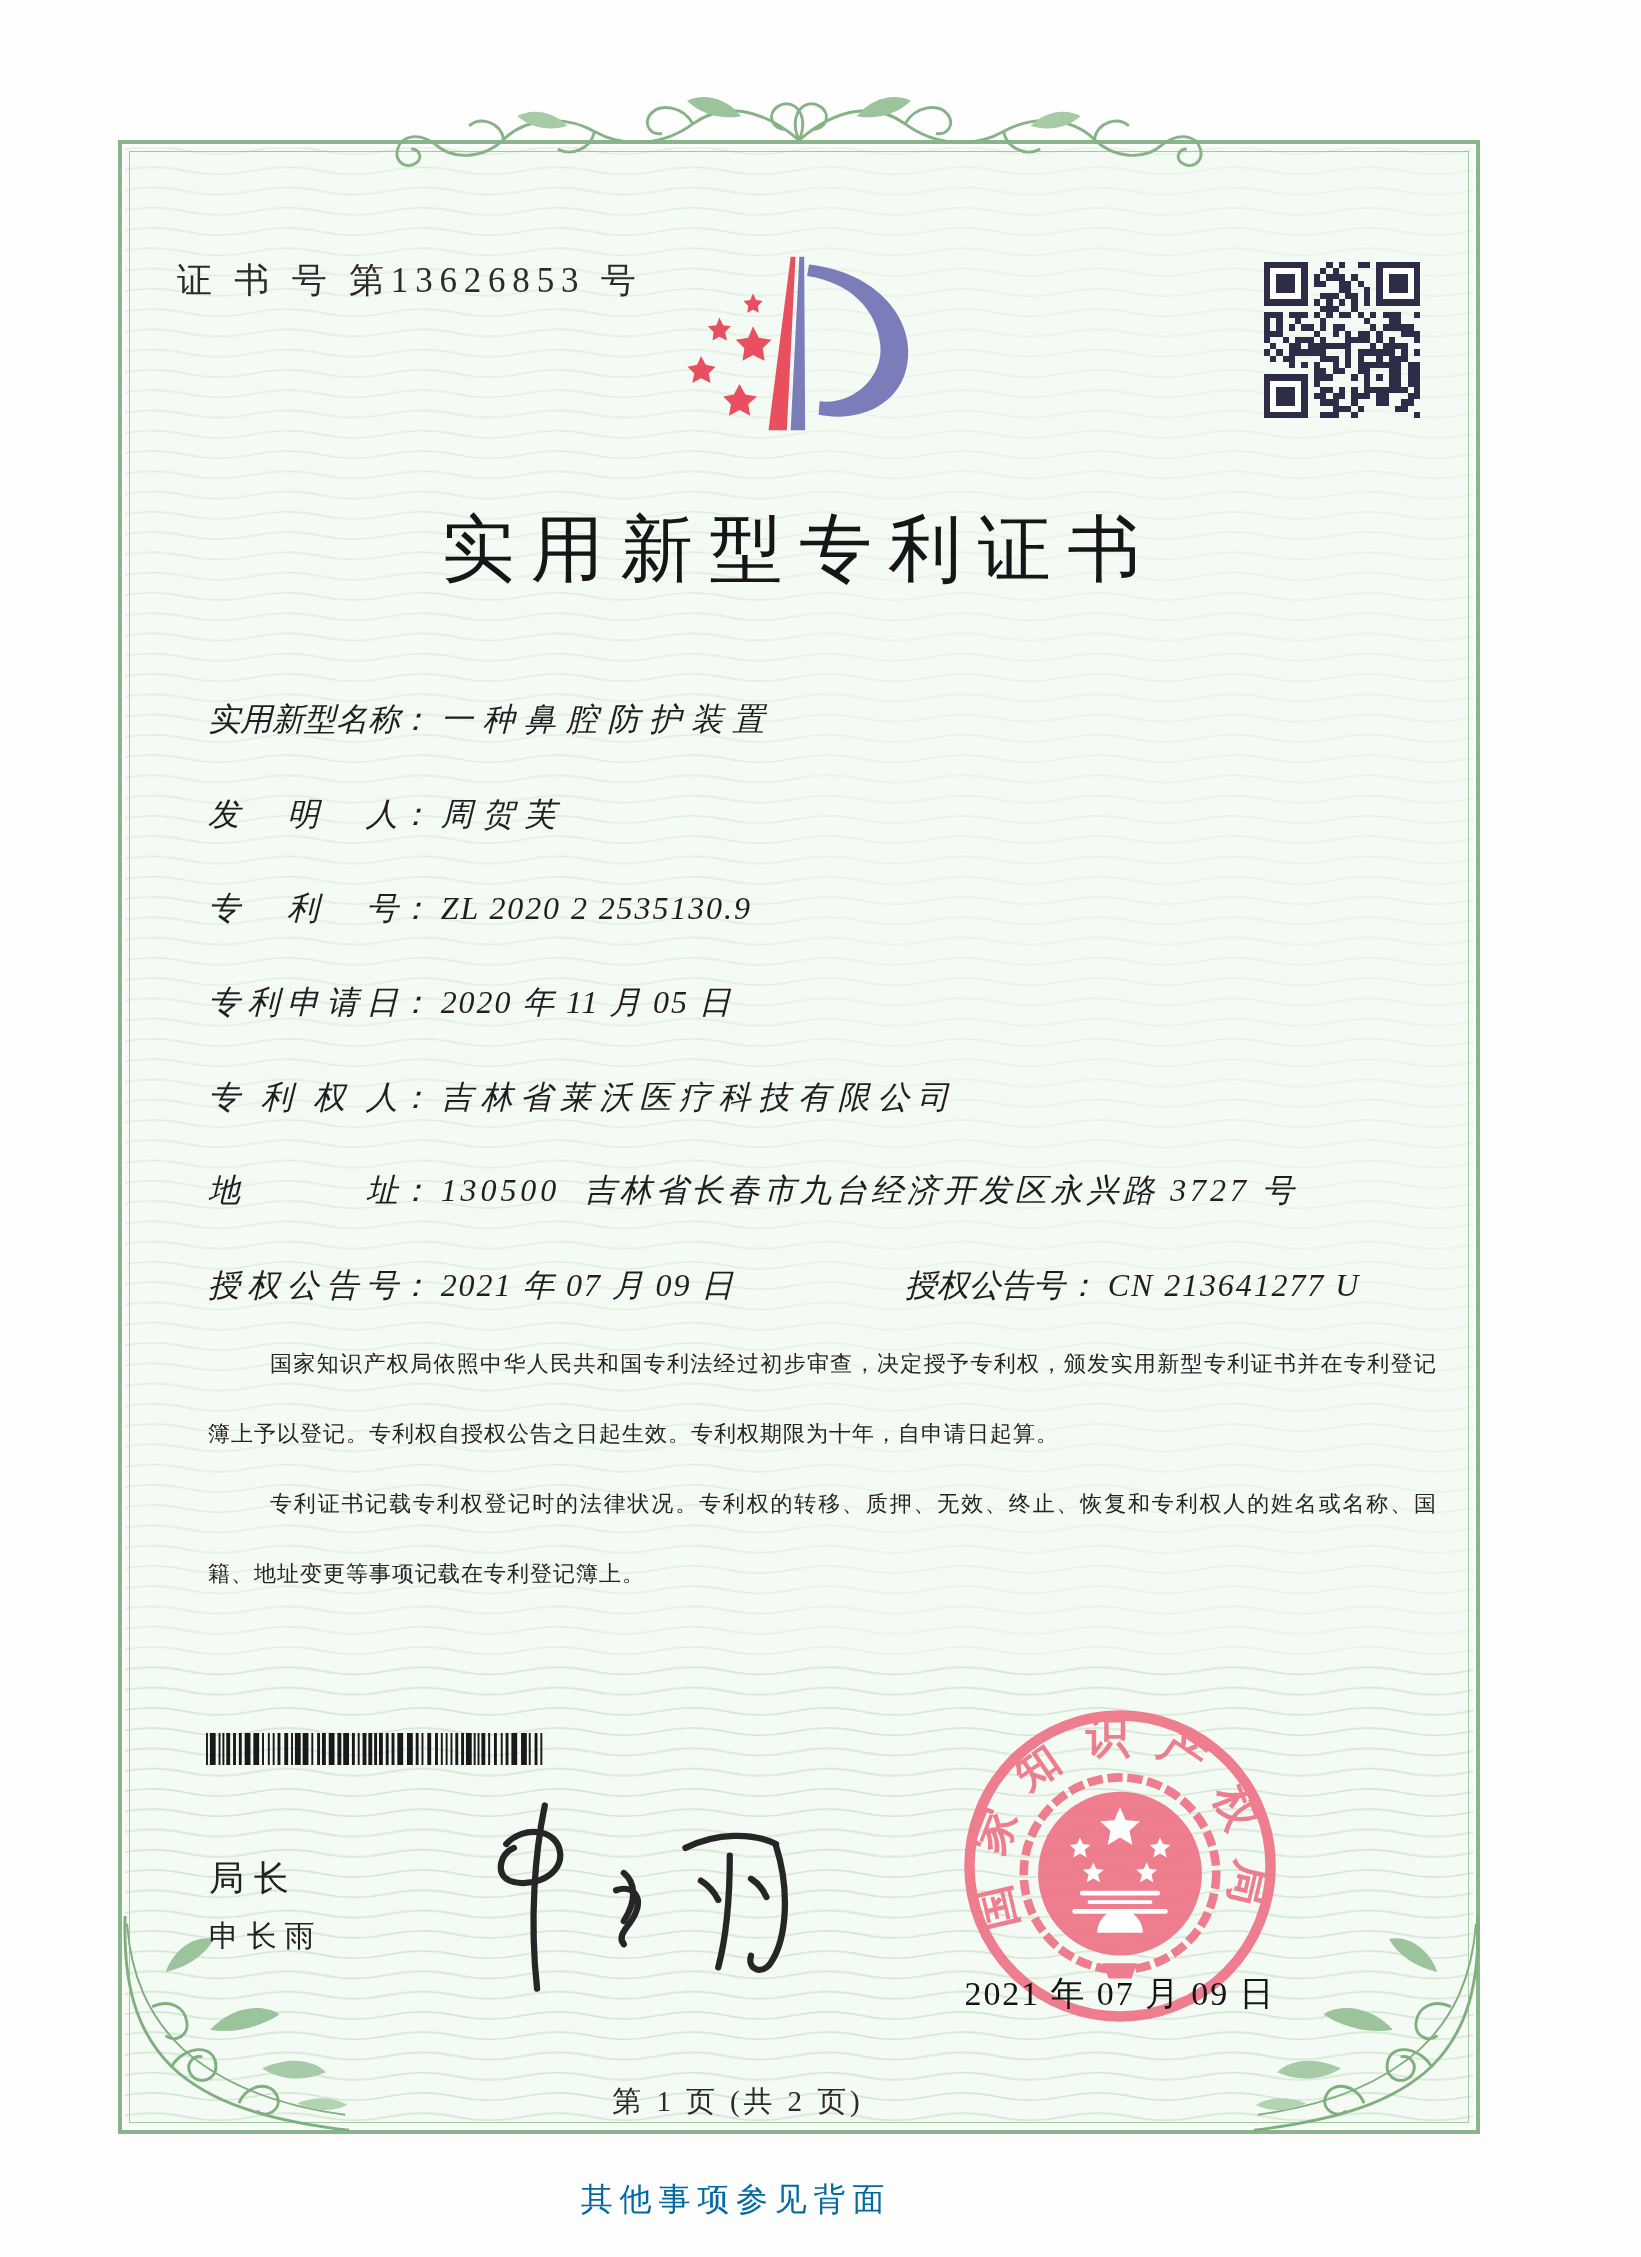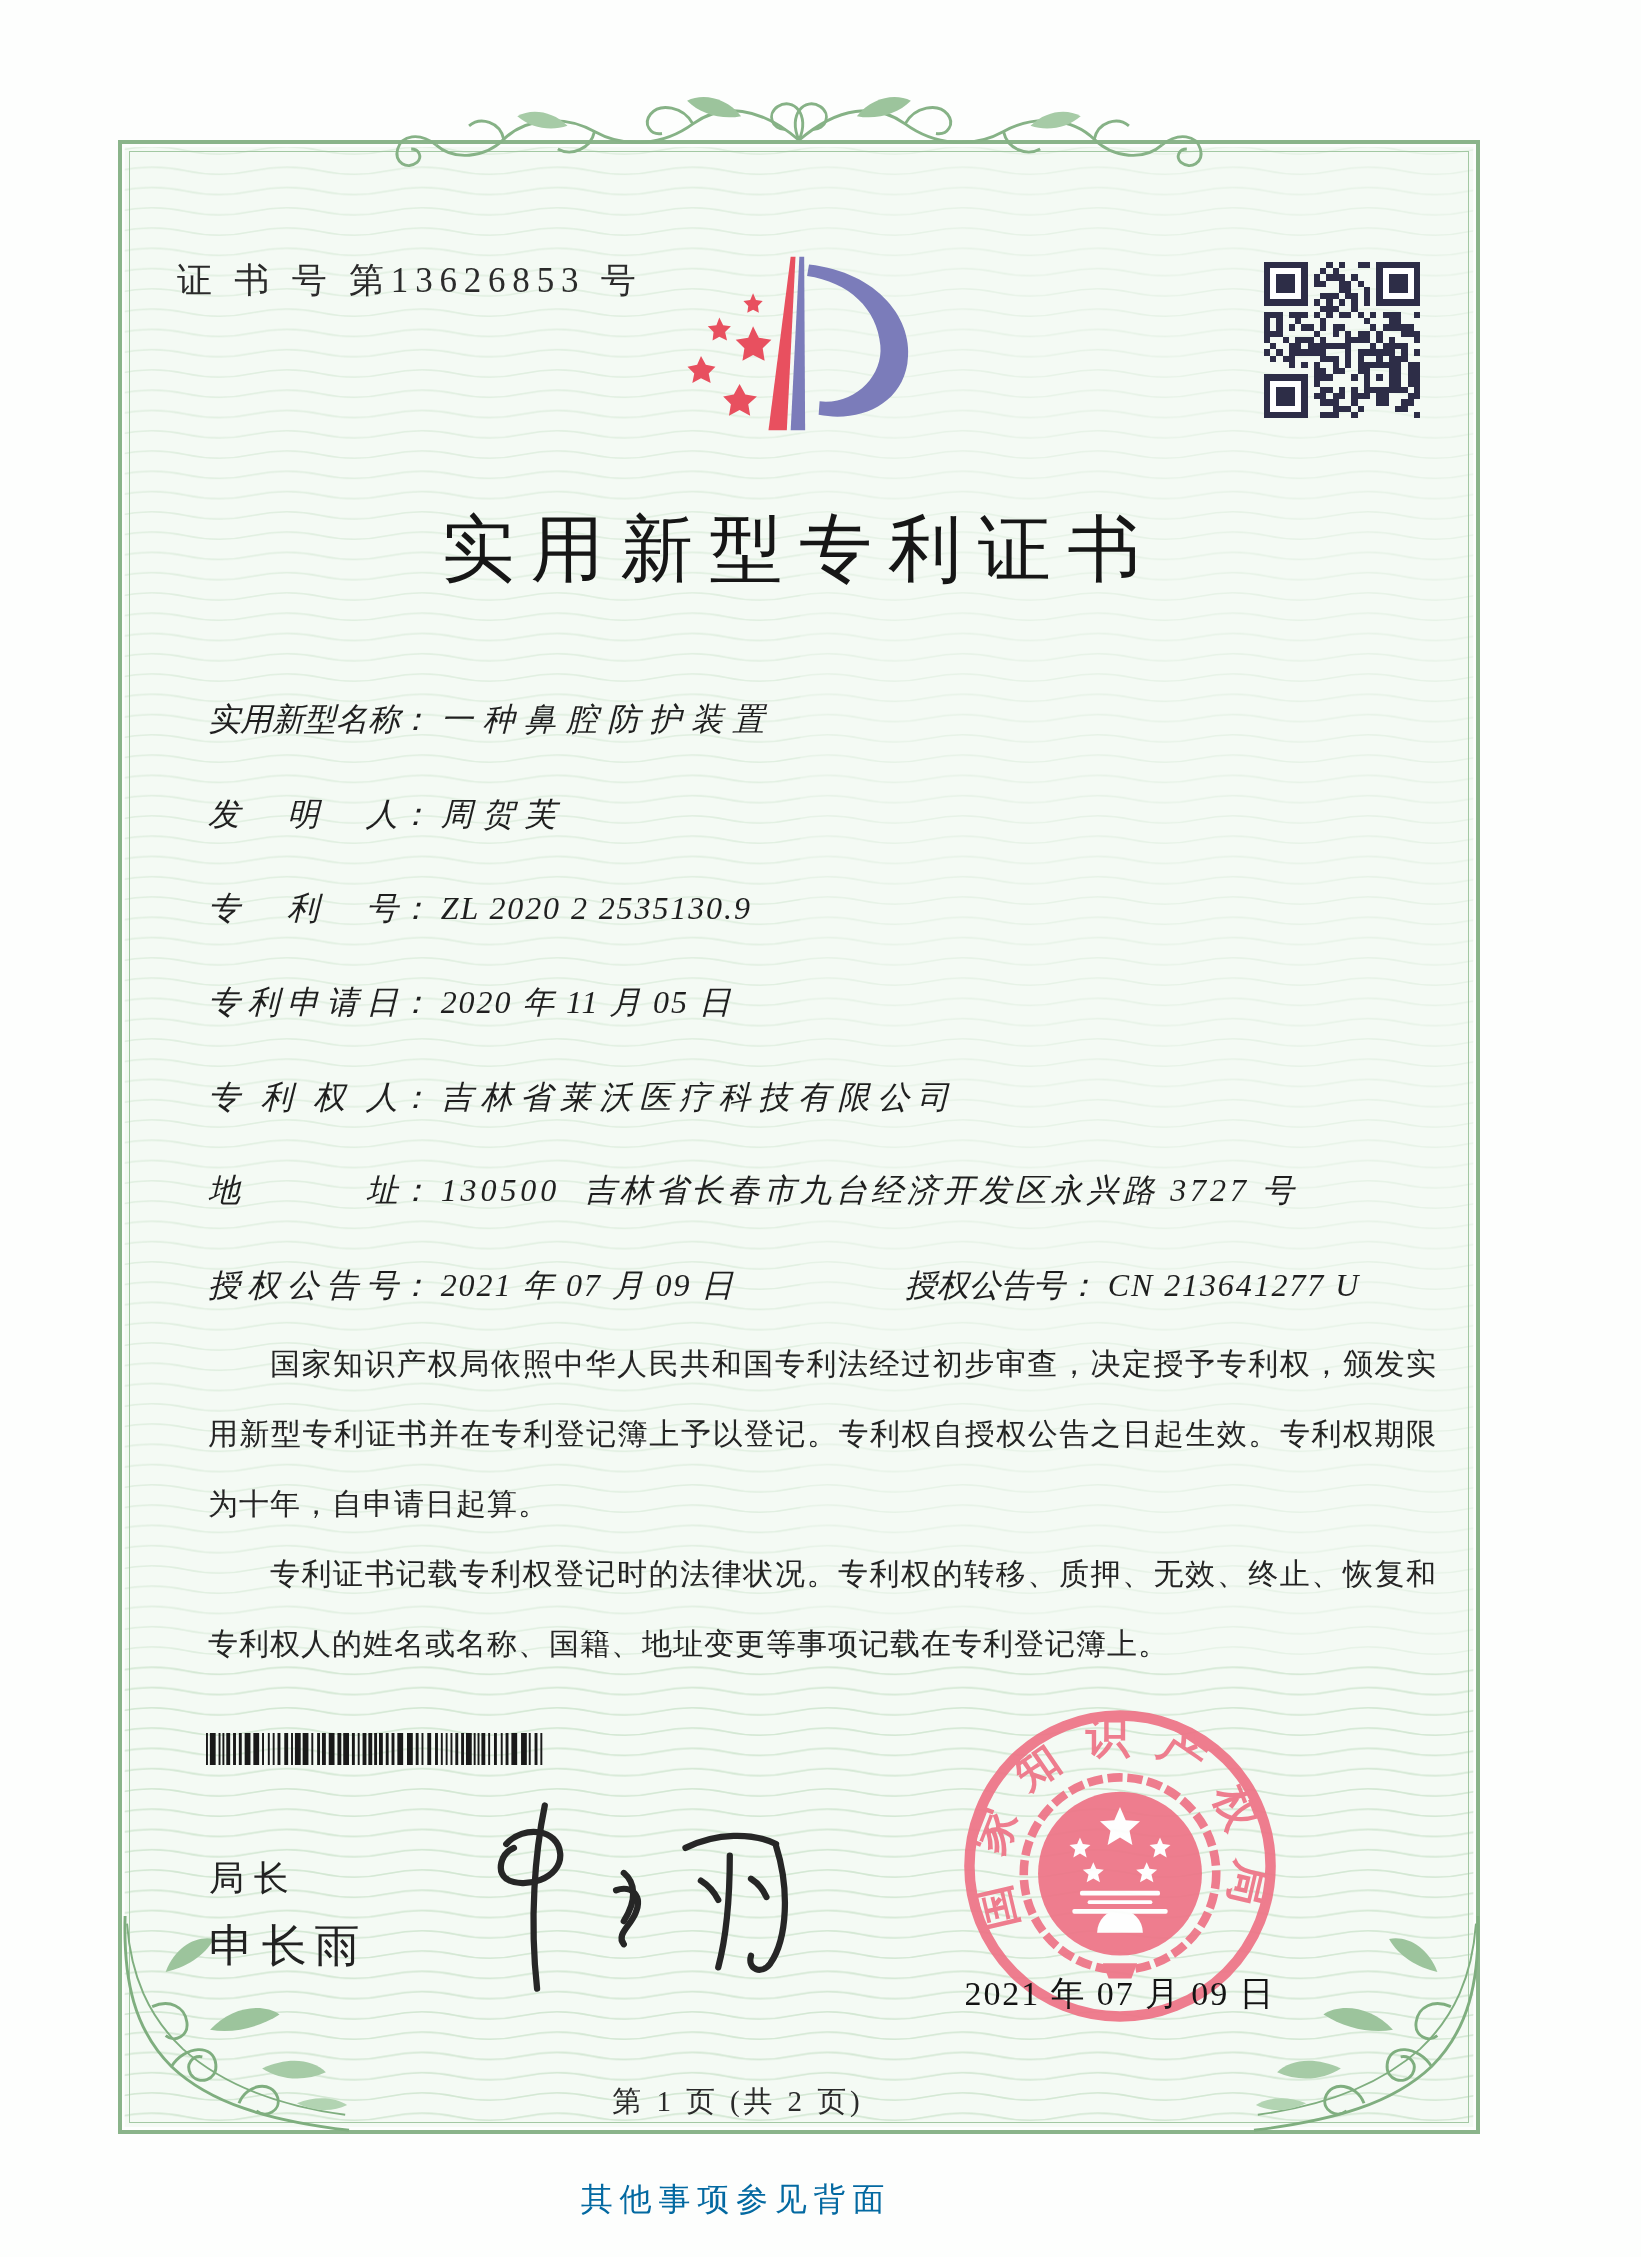--- a/index.html
+++ b/index.html
@@ -19,25 +19,25 @@
     font-weight:400;letter-spacing:16.4px;color:#161616;}
   .row{left:208px;font-size:32px;white-space:nowrap;font-style:italic;}
   .flabel{display:inline-block;width:190px;text-align:justify;text-align-last:justify;}
   .colon{margin-left:1px;}
   .val{margin-left:9.7px;white-space:pre;}
   .v-wide{letter-spacing:9.7px;}
   .v-mid{letter-spacing:7.7px;margin-top:8px;}
   .v-num{letter-spacing:1.9px;}
   .v-mix{letter-spacing:3.9px;}
   .pair2{margin-left:170px;}
-  .bodytext{left:208px;top:1329px;width:1229px;font-size:30px;line-height:70px;
+  .bodytext{left:208px;top:1329px;width:1229px;font-size:22px;line-height:70px;
     letter-spacing:1px;text-align:justify;color:#242424;}
   .bodytext p{margin:0;text-indent:62px;}
   .signer-title{left:209px;top:1855px;font-size:35px;letter-spacing:9.7px;color:#222;}
-  .signer-name{left:209px;top:1916px;font-size:45px;letter-spacing:7.7px;color:#222;}
+  .signer-name{left:209px;top:1916px;font-size:30px;letter-spacing:7.7px;color:#222;}
   .seal-date{left:958px;top:1971px;width:324px;text-align:center;font-size:34px;
     letter-spacing:1.9px;color:#141414;}
   .page-num{left:118px;top:2082px;width:1202px;text-align:center;font-size:29px;
     letter-spacing:3.9px;color:#2a2a2a;padding-left:19px;}
   .back-note{left:118px;top:2178px;width:1236px;text-align:center;font-size:32px;
     letter-spacing:6.8px;color:#0369a1;}
 </style>
 </head>
 <body>
 

